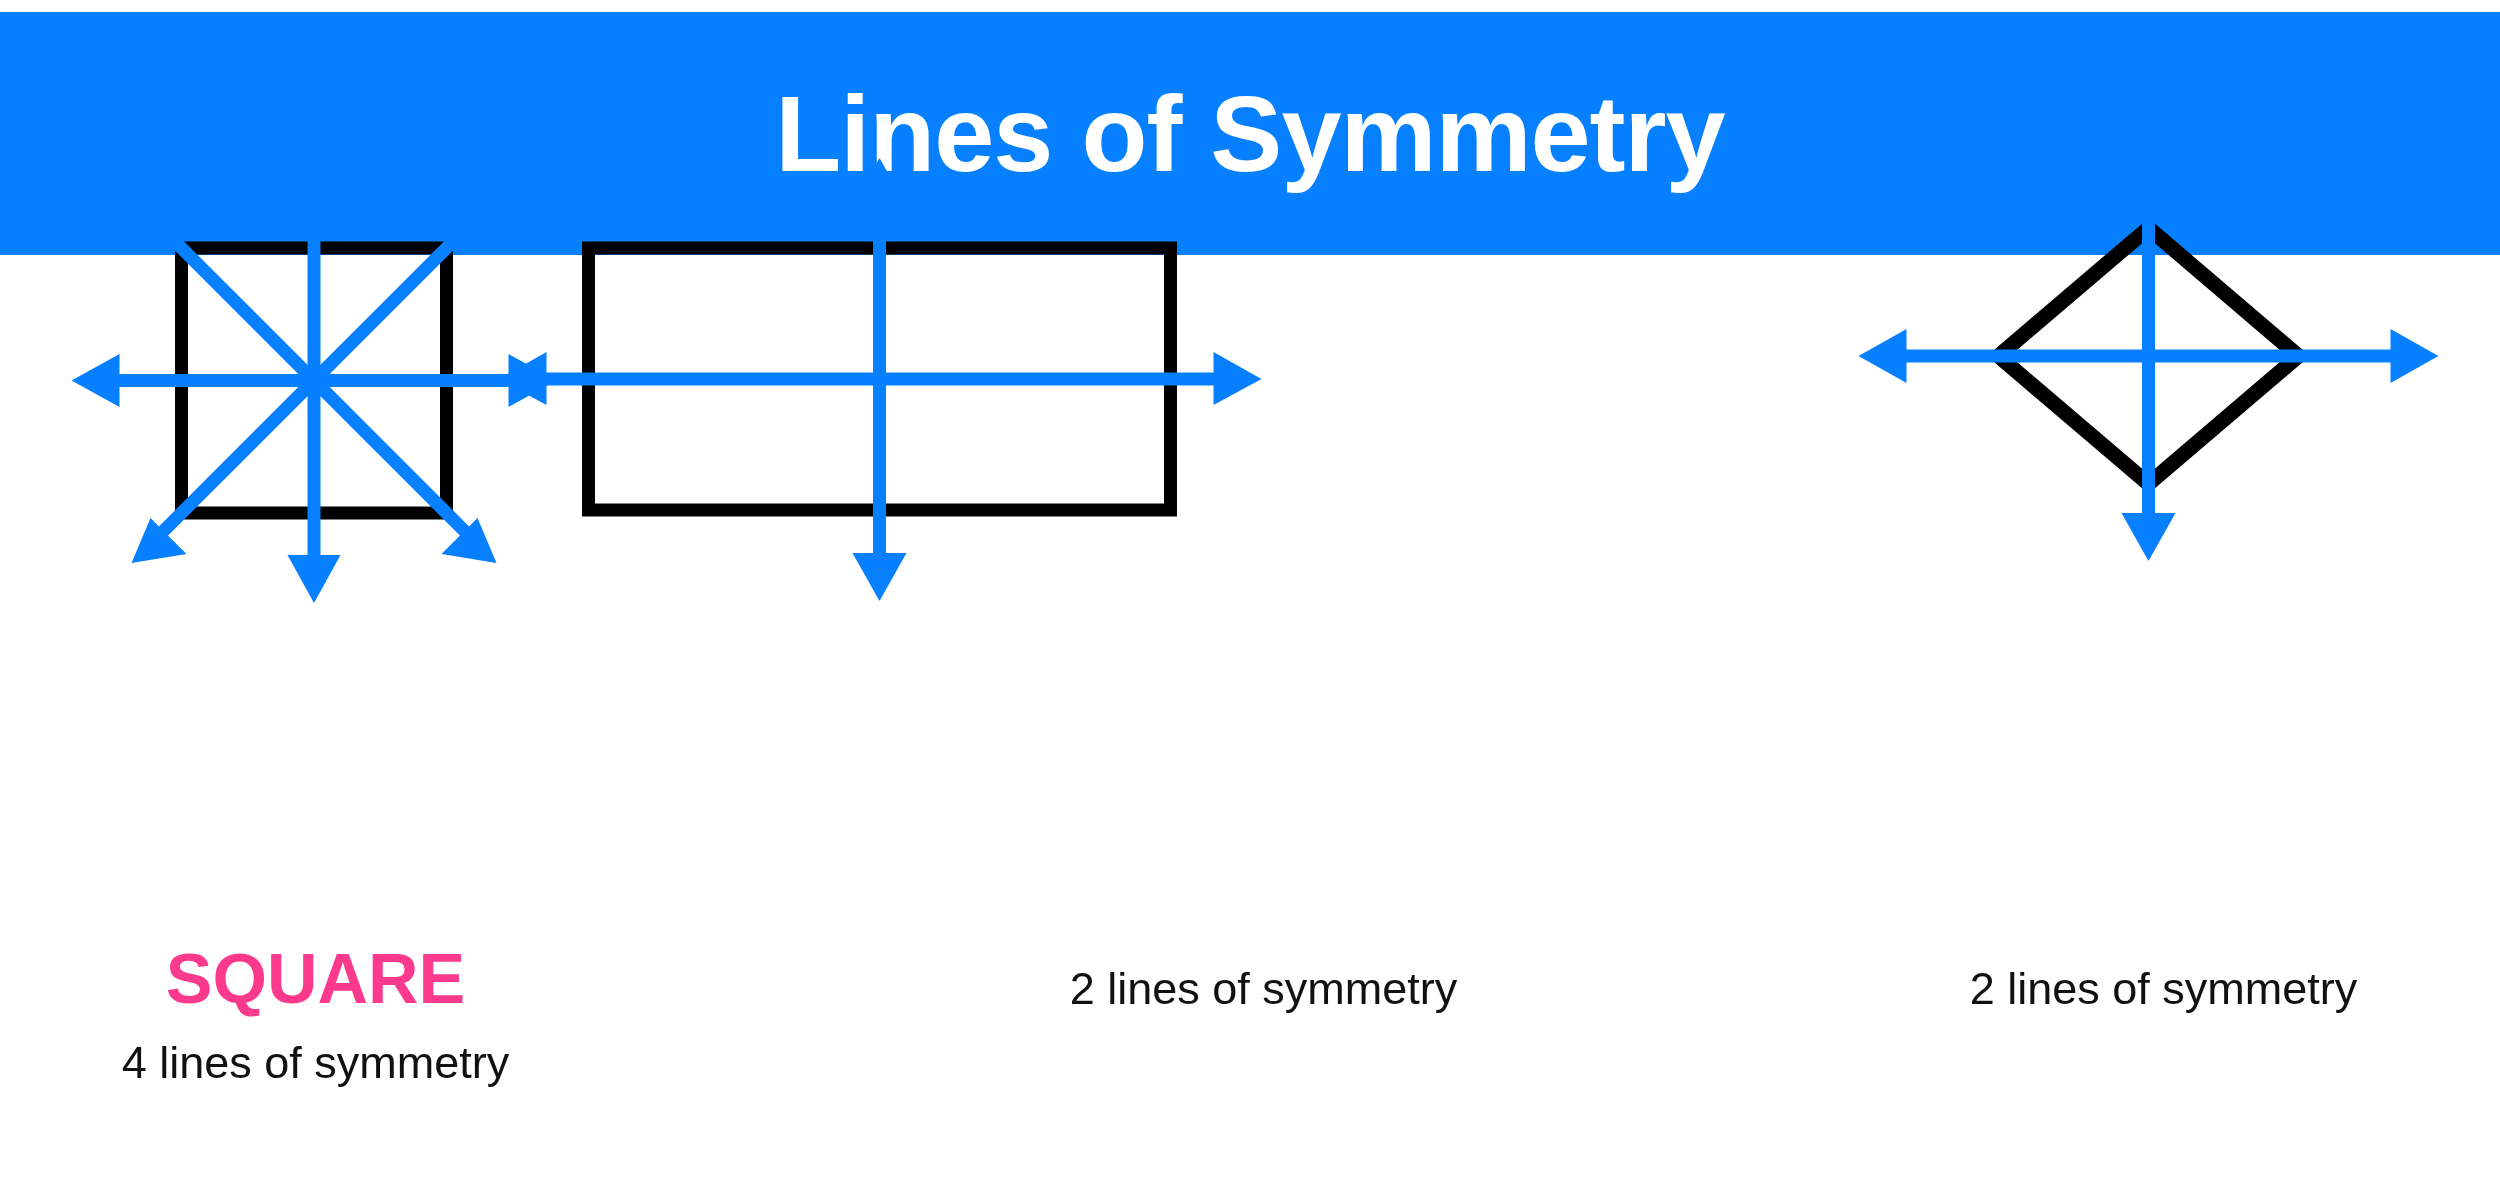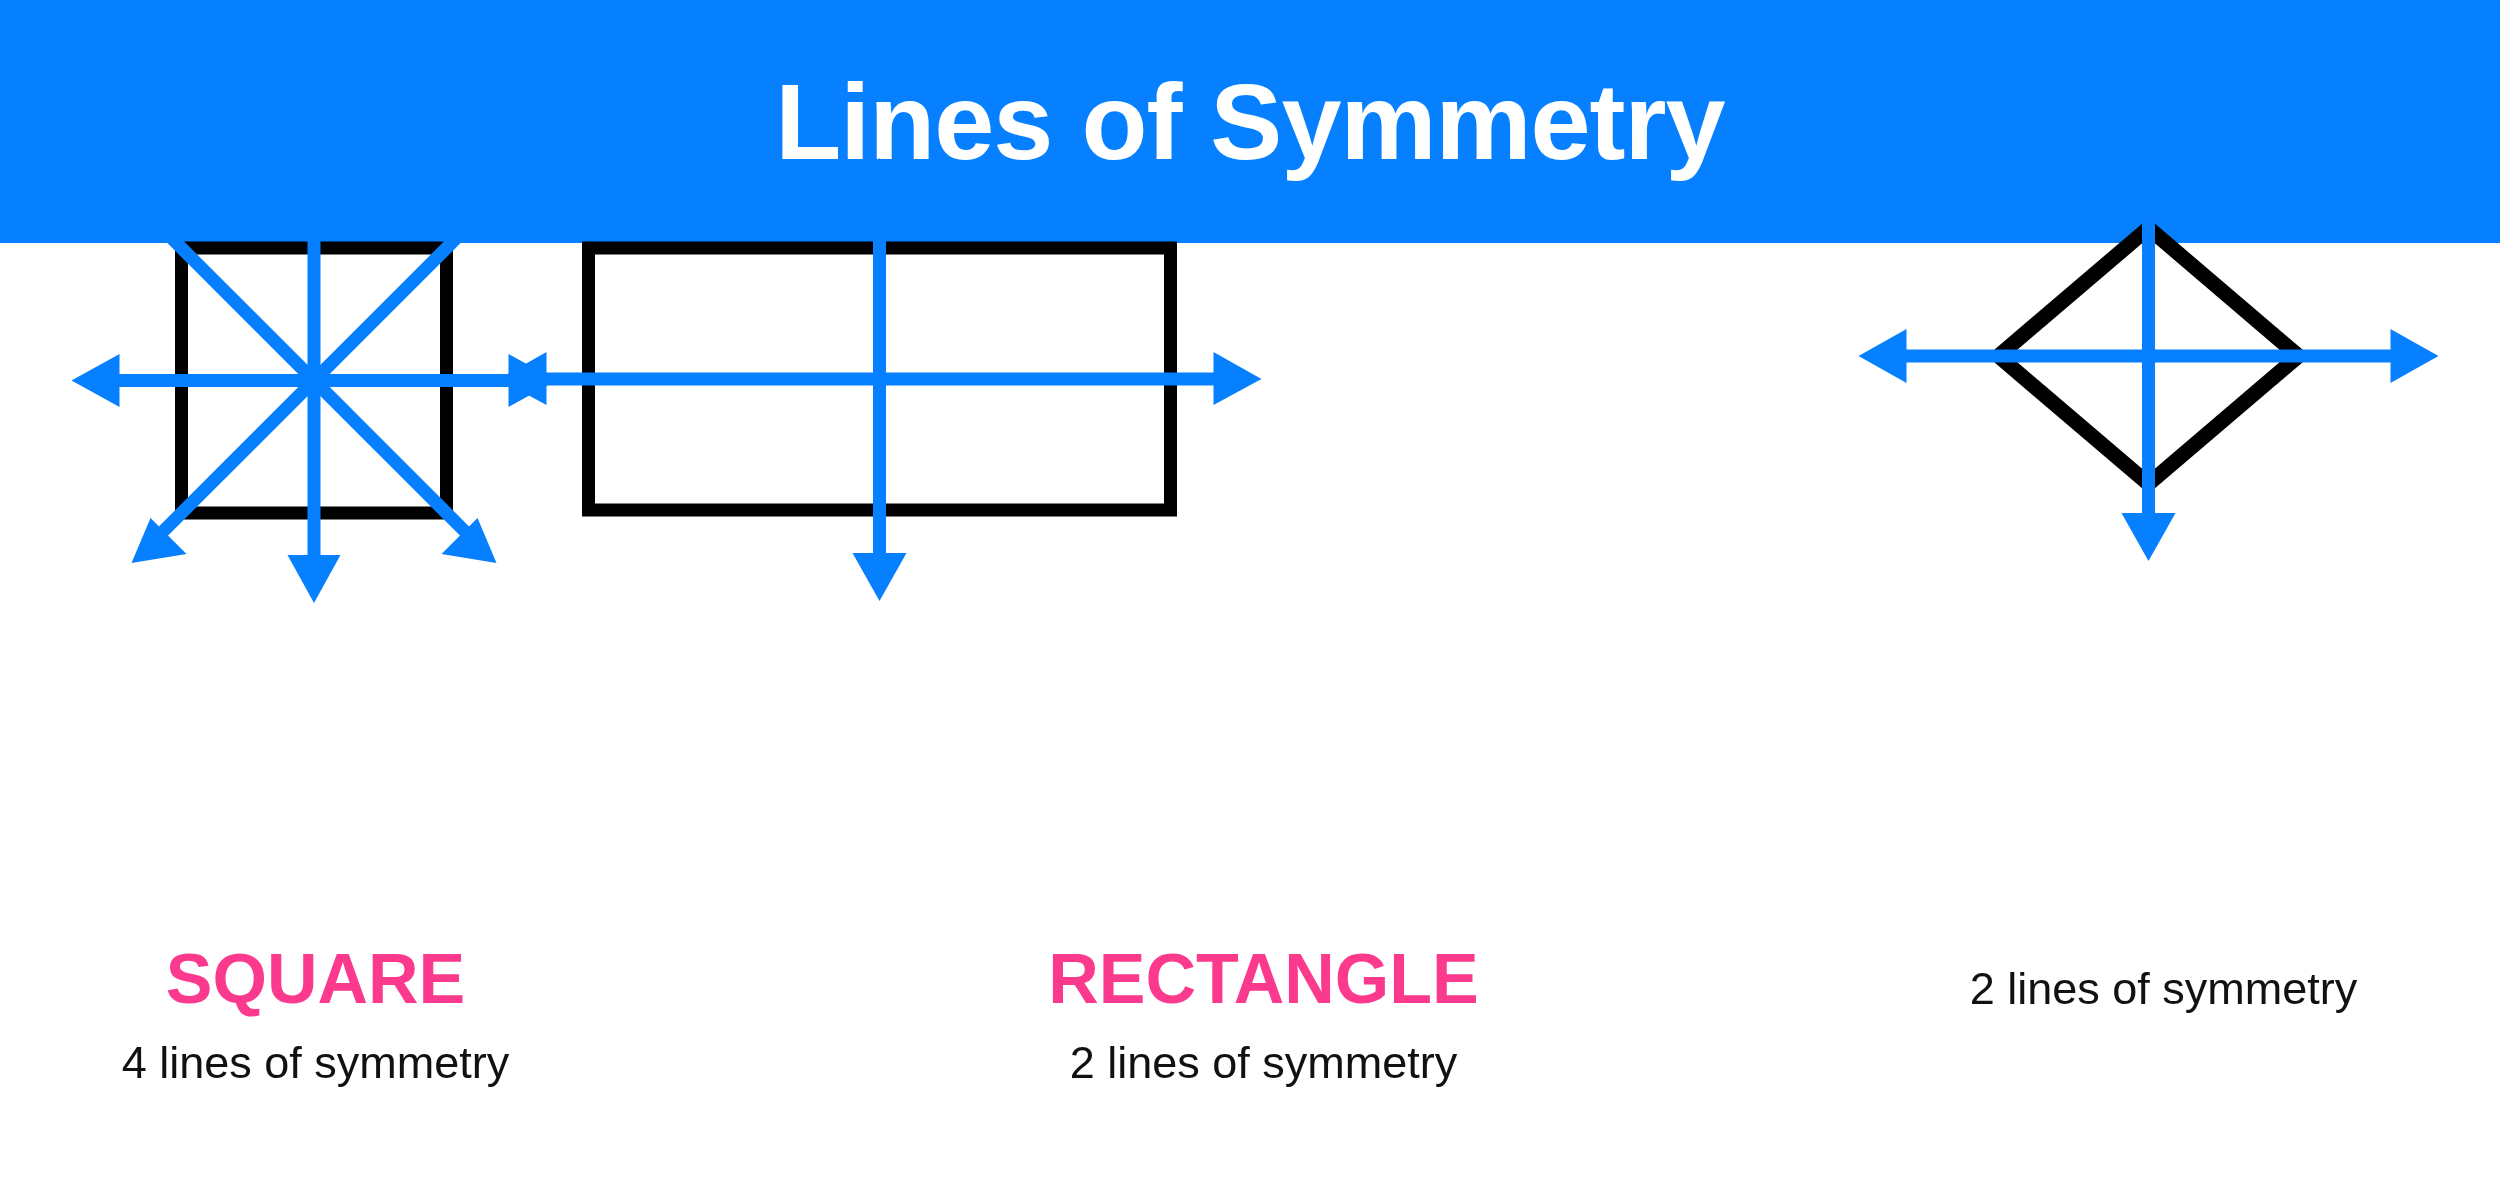--- a/index.html
+++ b/index.html
@@ -18,21 +18,21 @@
     position: relative;
     width: 2500px;
     height: 1189px;
     background: #ffffff;
   }
 
   
   .banner {
     position: absolute;
     left: 0;
-    top: 0;
+    top: 12px;
     width: 2500px;
     height: 243px;
     background: #0780ff;
     display: flex;
     align-items: center;
     justify-content: center;
   }
   .banner-title {
     color: #ffffff;
     font-family: "Liberation Sans", sans-serif;
@@ -164,21 +164,20 @@
         </g>
 
         <g>
           <line x1="16" y1="-55" x2="16" y2="328" stroke="#0780ff" stroke-width="13"></line>
           <polygon points="16,-85 -11,-37 43,-37" fill="#0780ff"></polygon>
           <polygon points="16,358 -11,310 43,310" fill="#0780ff"></polygon>
         </g>
       </svg>
 
       <div class="caption cap-rectangle">
-        <span class="shape-name">RECTANGLE</span>
         <span class="shape-sub">2 lines of symmetry</span>
       </div>
     </div>
 
     <div class="panel panel-rhombus">
       <svg class="figure-svg" viewBox="0 0 680 700" preserveAspectRatio="xMidYMin meet">
 
         <polygon points="305,-15 455,113 305,241 155,113" fill="none" stroke="#000000" stroke-width="15"></polygon>
 
         <g>

